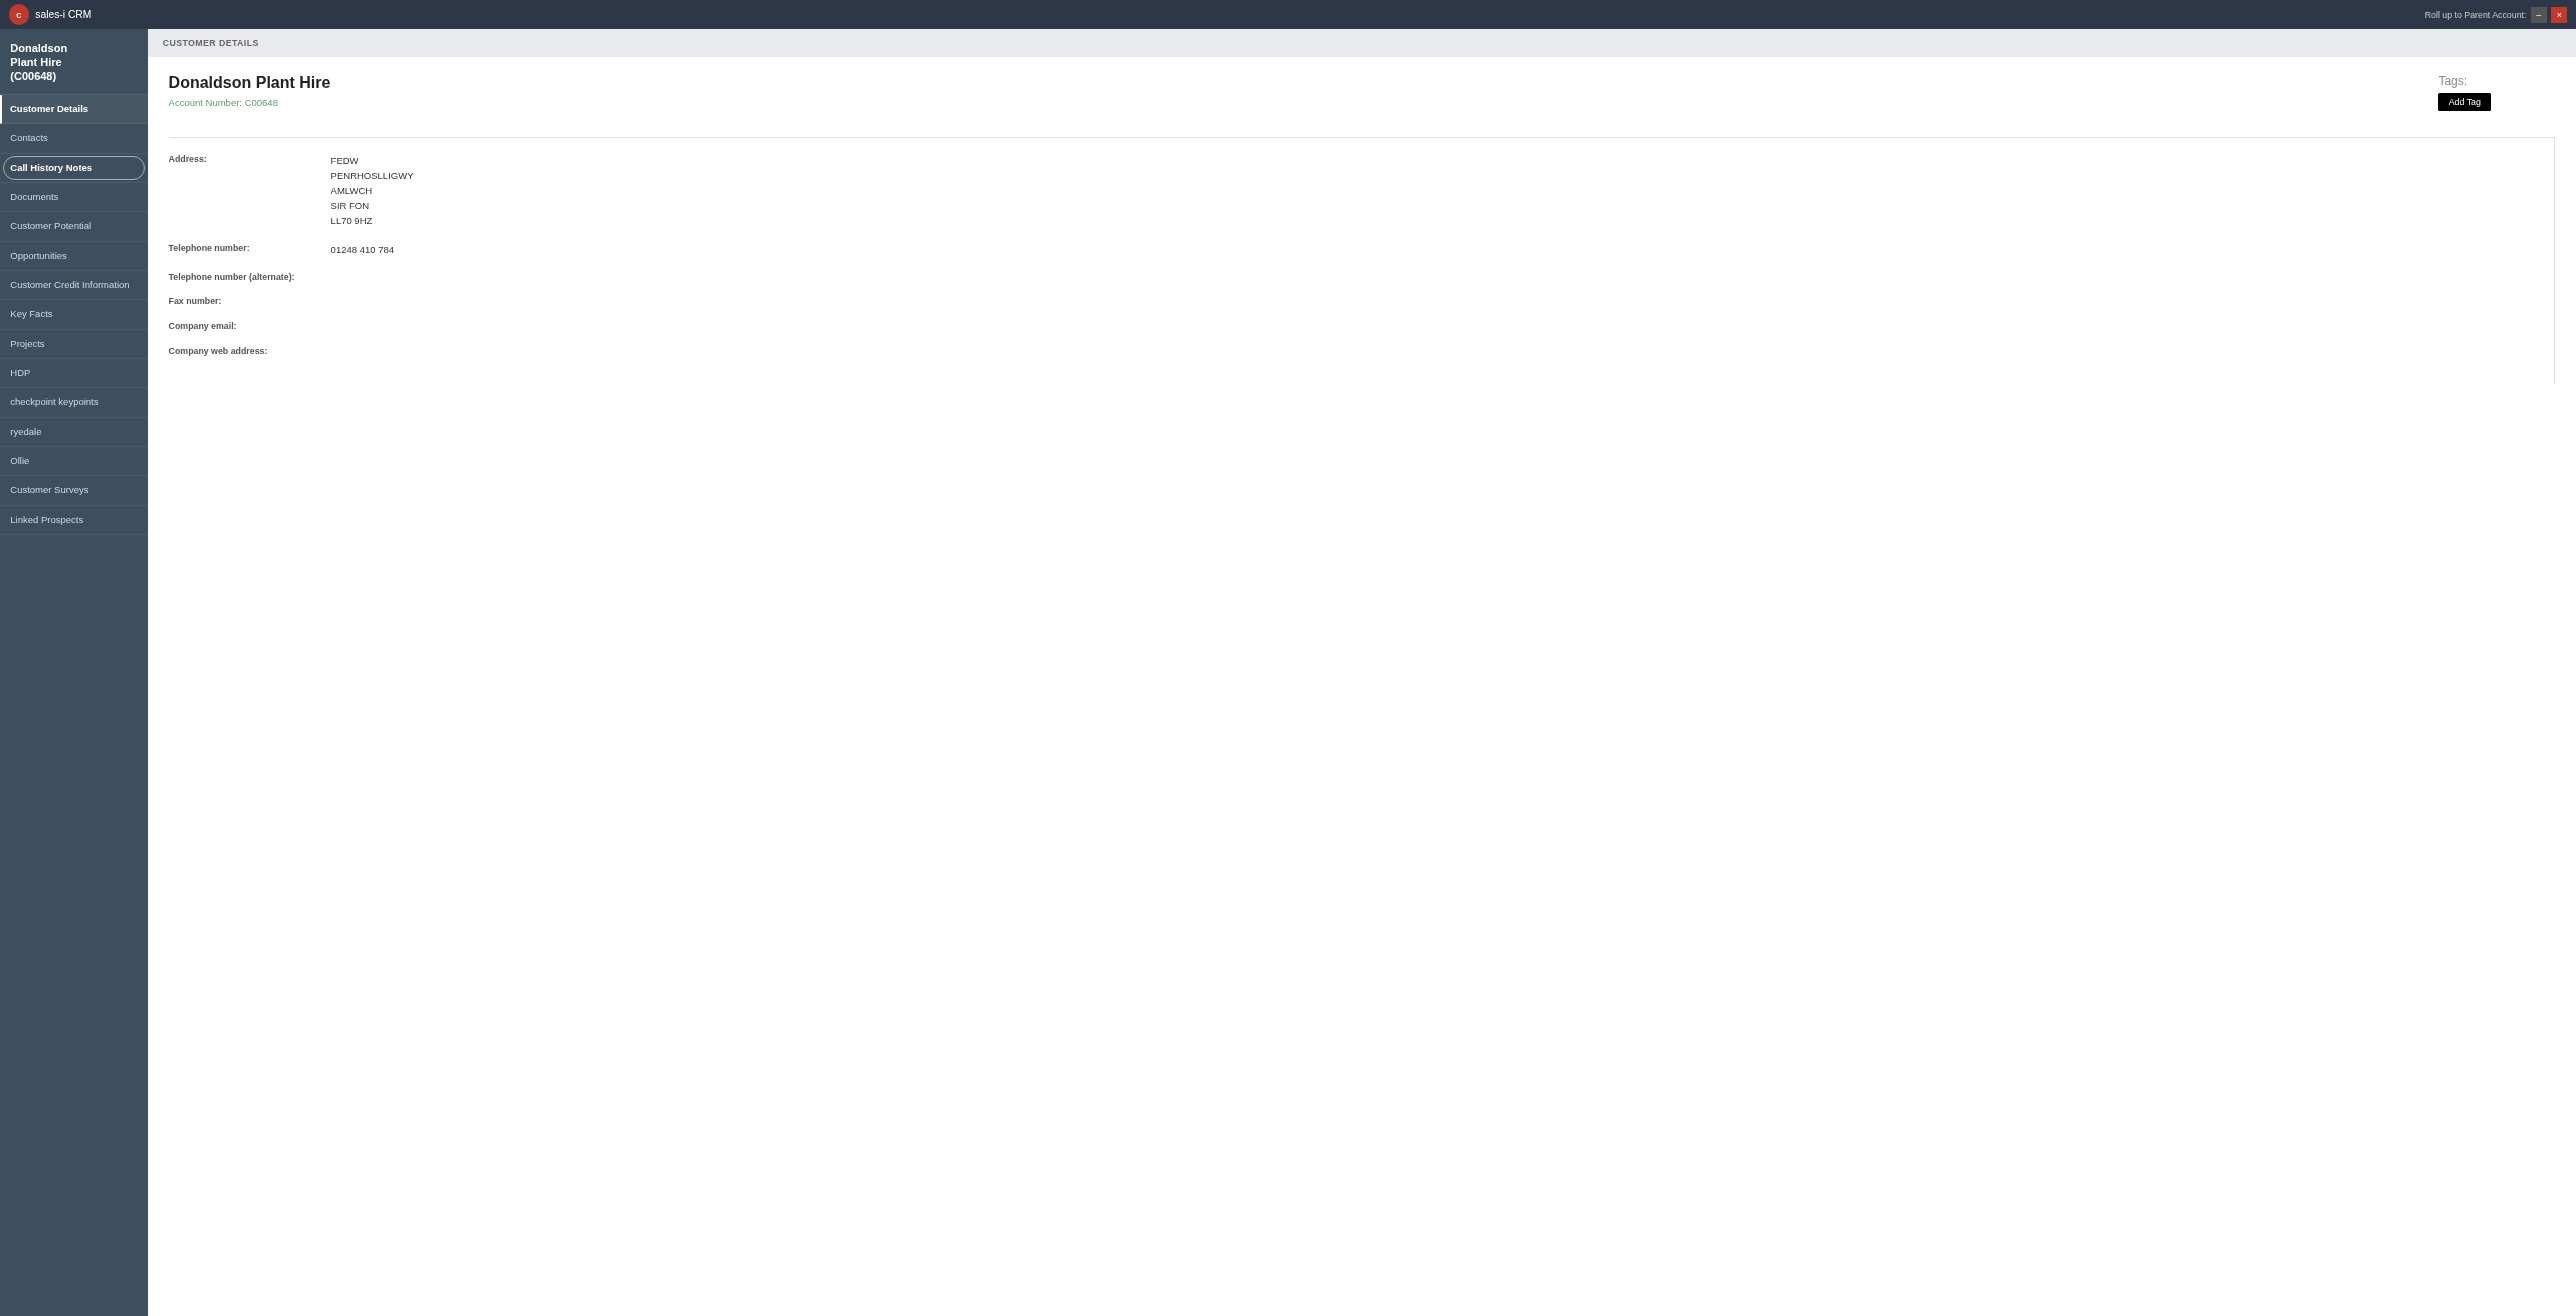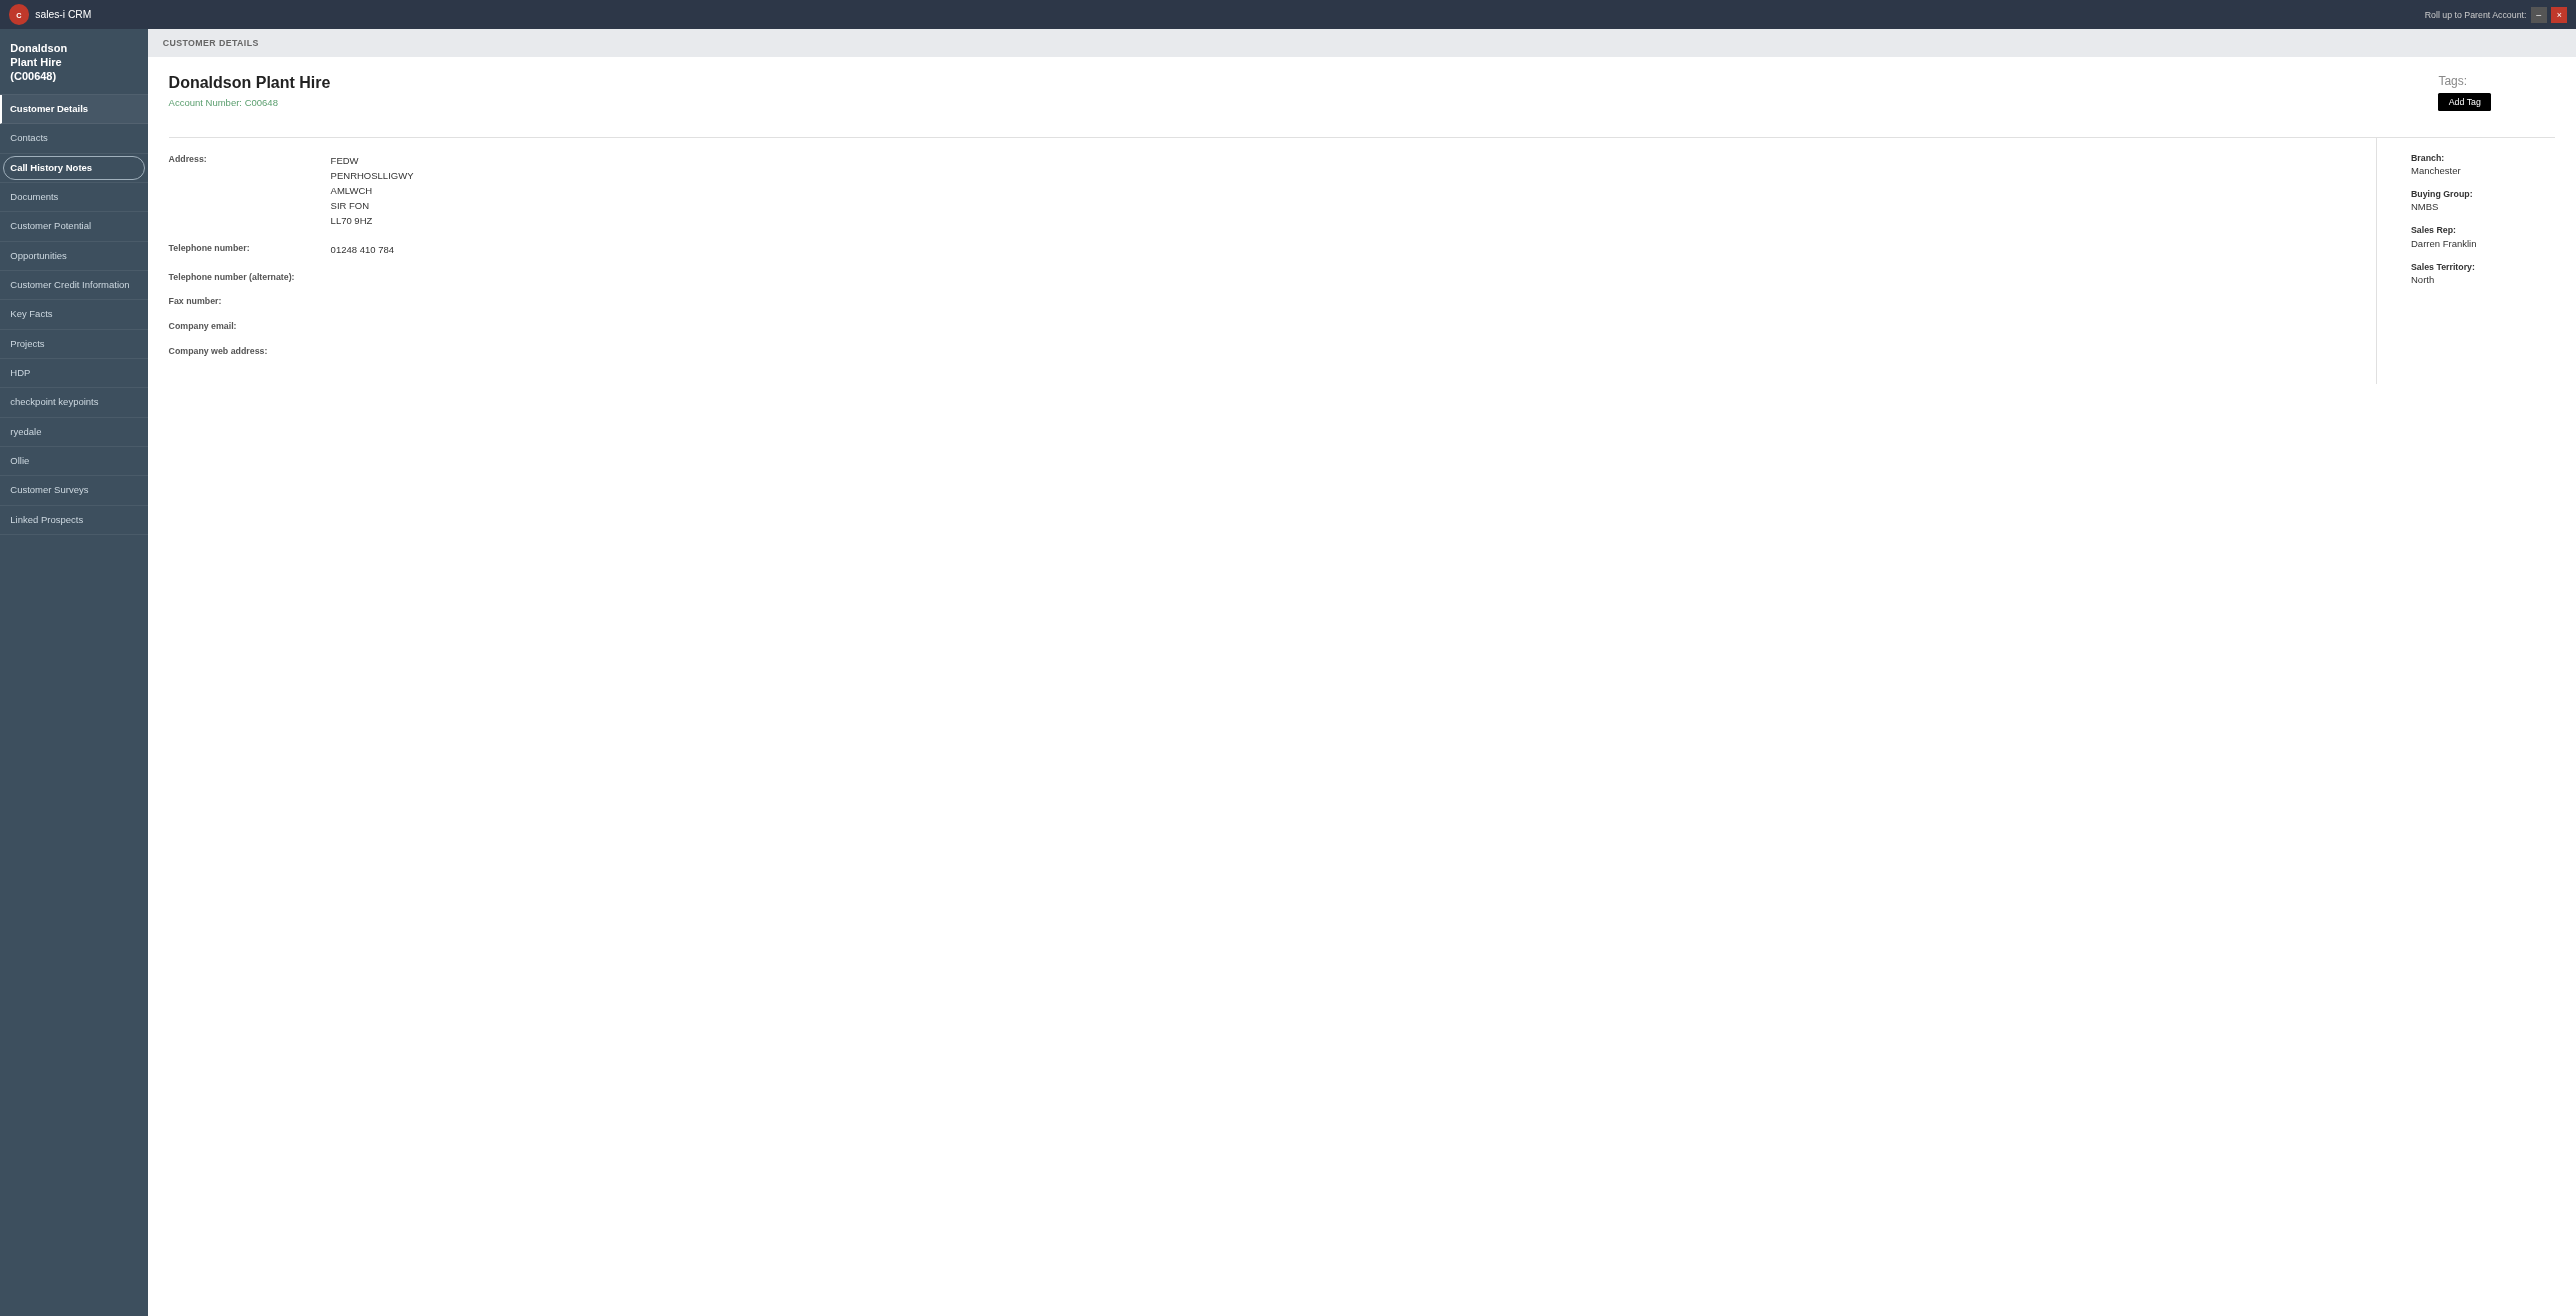--- a/index.html
+++ b/index.html
@@ -350,36 +350,18 @@
             <div class="detail-value"></div>
           </div>
 
           <div class="detail-row">
             <div class="detail-label">Company web address:</div>
             <div class="detail-value"></div>
           </div>
 
         </div>
 
-        <div class="details-right">
-          <div class="right-detail">
-            <div class="right-label">Branch:</div>
-            <div class="right-value">Manchester</div>
-          </div>
-          <div class="right-detail">
-            <div class="right-label">Buying Group:</div>
-            <div class="right-value">NMBS</div>
-          </div>
-          <div class="right-detail">
-            <div class="right-label">Sales Rep:</div>
-            <div class="right-value">Darren Franklin</div>
-          </div>
-          <div class="right-detail">
-            <div class="right-label">Sales Territory:</div>
-            <div class="right-value">North</div>
-          </div>
-        </div>
       </div>
 
     </div>
   </div>
 </div>
 
 
 </body></html>

